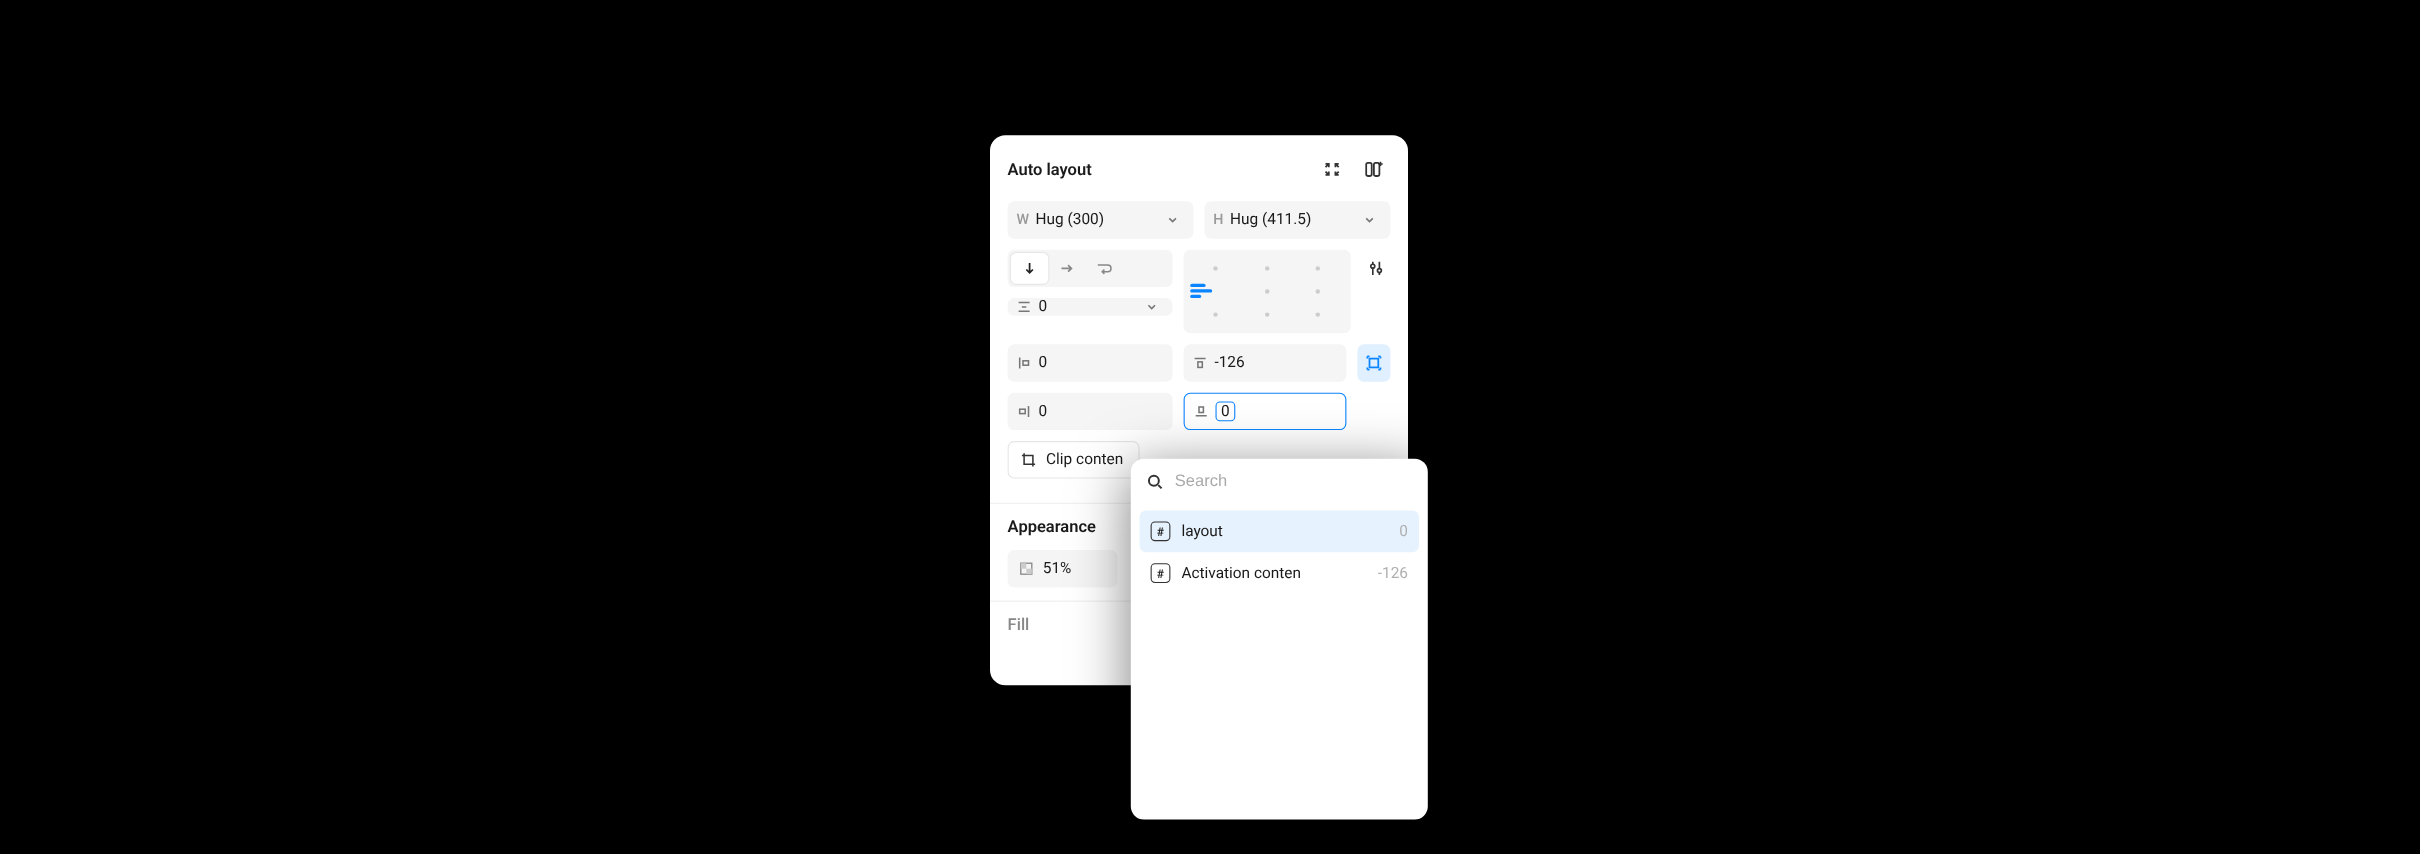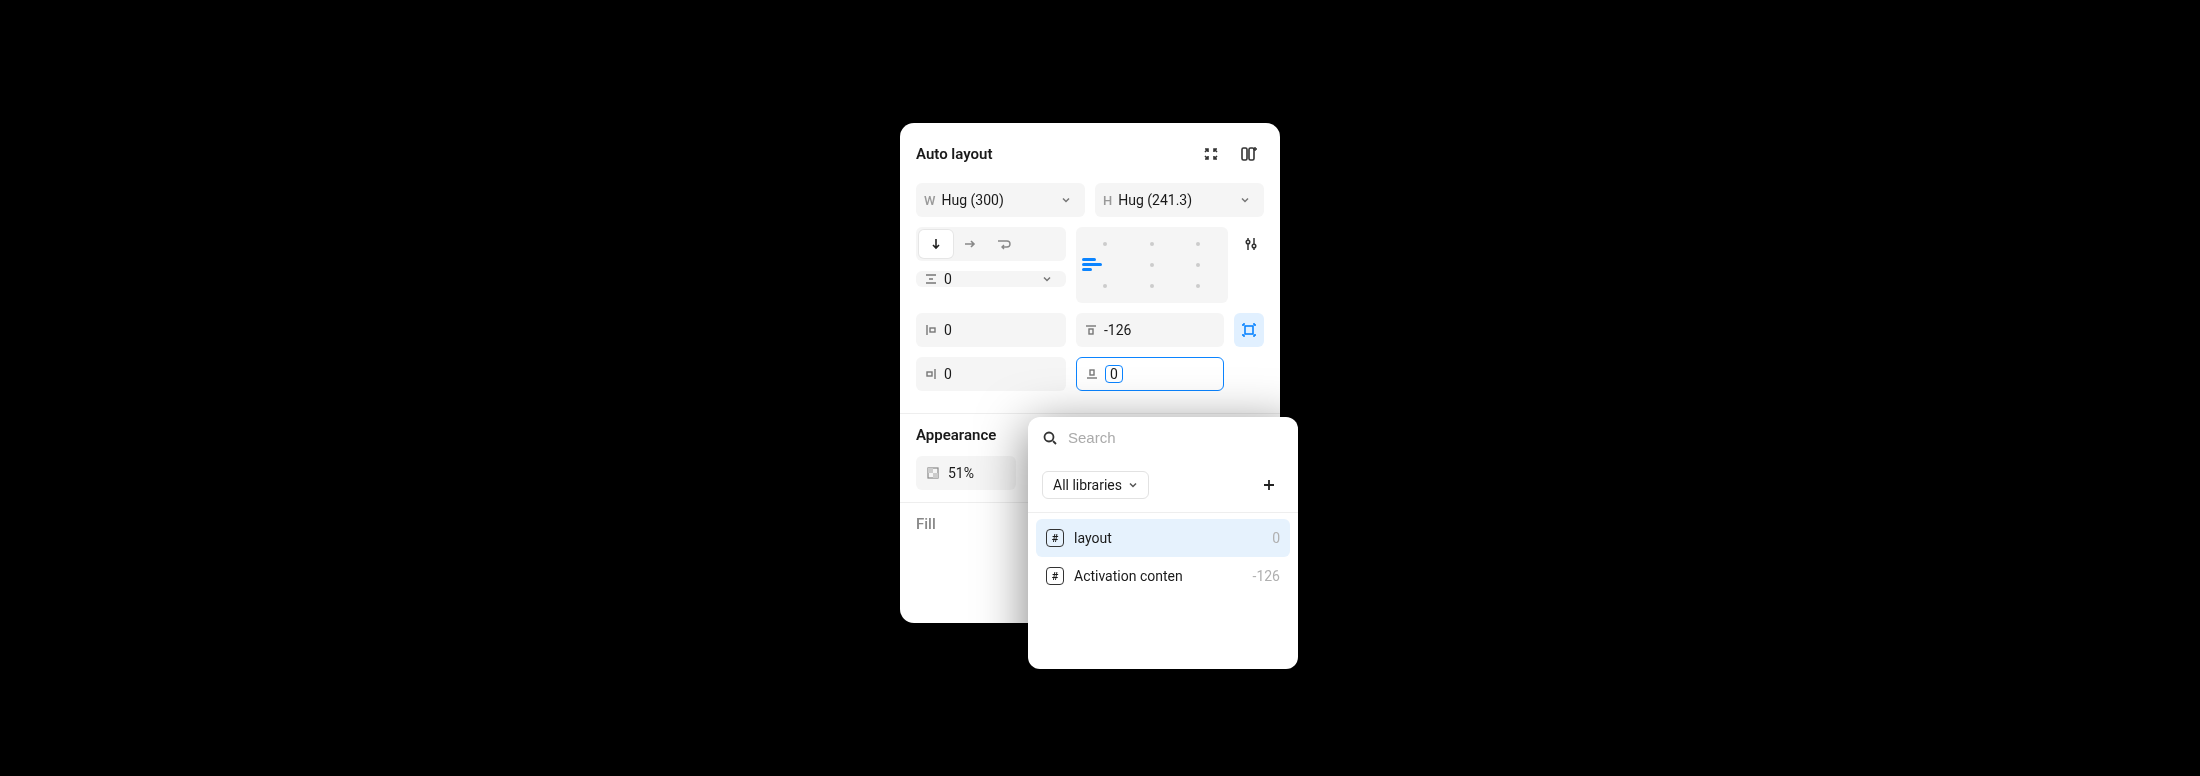--- a/index.html
+++ b/index.html
@@ -106,21 +106,21 @@
 
   .appearance-row {
     display:flex; align-items:center; gap:8px; background:#f5f5f5;
     border-radius:6px; height:34px; padding:0 10px; width:100px;
   }
 
   
   .popover {
     position:absolute;
     top:294px; left:128px;
-    width:270px; height:252px;
+    width:270px; height:328px;
     background:#fff;
     border-radius:12px;
     box-shadow:0 10px 50px rgba(0,0,0,0.5);
     overflow:hidden;
     display:flex; flex-direction:column;
   }
   .search-row {
     display:flex; align-items:center; gap:10px; padding:12px 14px;
   }
   .search-row input {
@@ -185,21 +185,21 @@
           <span class="prefix">W</span>
           <span class="val">Hug (300)</span>
           <span class="chev">
             <svg width="10" height="10" viewBox="0 0 10 10">
                 <path d="M2 3.5 L5 6.5 L8 3.5" stroke="#777" stroke-width="1.5" fill="none"></path>
               </svg>
           </span>
         </div>
         <div class="field">
           <span class="prefix">H</span>
-          <span class="val">Hug (241.3)</span>
+          <span class="val">Hug (411.5)</span>
           <span class="chev">
             <svg width="10" height="10" viewBox="0 0 10 10">
                 <path d="M2 3.5 L5 6.5 L8 3.5" stroke="#777" stroke-width="1.5" fill="none"></path>
               </svg>
           </span>
         </div>
       </div>
 
       <div class="row" style="align-items:flex-start;">
         <div style="flex:0 0 150px; display:flex; flex-direction:column; gap:10px;">
@@ -318,20 +318,30 @@
             <svg width="14" height="14" viewBox="0 0 14 14" stroke="#777" stroke-width="1.4" fill="none">
                 <rect x="5" y="3" width="4" height="5"></rect>
                 <path d="M2 11 L12 11"></path>
               </svg>
           </span>
           <span class="mini-sel">0</span>
         </div>
         <div style="width:30px;"></div>
       </div>
 
+      <div class="row">
+        <div class="clip-btn">
+          <span>
+            <svg width="16" height="16" viewBox="0 0 16 16" stroke="#333" stroke-width="1.4" fill="none">
+              <path d="M4 2 L4 12 L14 12 M2 4 L12 4 L12 14"></path>
+            </svg>
+          </span>
+          <span style="white-space:nowrap; overflow:hidden;">Clip conten</span>
+        </div>
+      </div>
     </div>
 
     <div class="section">
       <div class="section-title" style="margin-bottom:12px;">Appearance</div>
       <div class="appearance-row">
         <span>
           <svg width="14" height="14" viewBox="0 0 14 14" stroke="#888" stroke-width="1.2" fill="none">
             <rect x="2" y="2" width="10" height="10"></rect>
             <rect x="2" y="2" width="5" height="5" fill="#ccc" stroke="none"></rect>
             <rect x="7" y="7" width="5" height="5" fill="#ccc" stroke="none"></rect>
@@ -351,33 +361,20 @@
     <div class="search-row">
       <span>
         <svg width="16" height="16" viewBox="0 0 16 16" stroke="#333" stroke-width="1.8" fill="none">
           <circle cx="7" cy="7" r="4.5"></circle>
             <path d="M11 11 L14 14"></path>
         </svg>
       </span>
       <input type="text" placeholder="Search" style="">
     </div>
 
-    <div class="lib-row">
-      <div class="lib-select">
-        <span>All libraries</span>
-        <svg width="10" height="10" viewBox="0 0 10 10">
-            <path d="M2 3.5 L5 6.5 L8 3.5" stroke="#555" stroke-width="1.5" fill="none"></path>
-          </svg>
-      </div>
-      <span class="icon-btn">
-        <svg width="16" height="16" viewBox="0 0 16 16" stroke="#222" stroke-width="1.8">
-            <path d="M8 3 L8 13 M3 8 L13 8"></path>
-          </svg>
-      </span>
-    </div>
 
     <div class="var-list">
       <div class="var-item selected">
         <span class="hash-icon">#</span>
         <span class="name">layout</span>
         <span class="value">0</span>
       </div>
       <div class="var-item">
         <span class="hash-icon">#</span>
         <span class="name">Activation conten</span>

